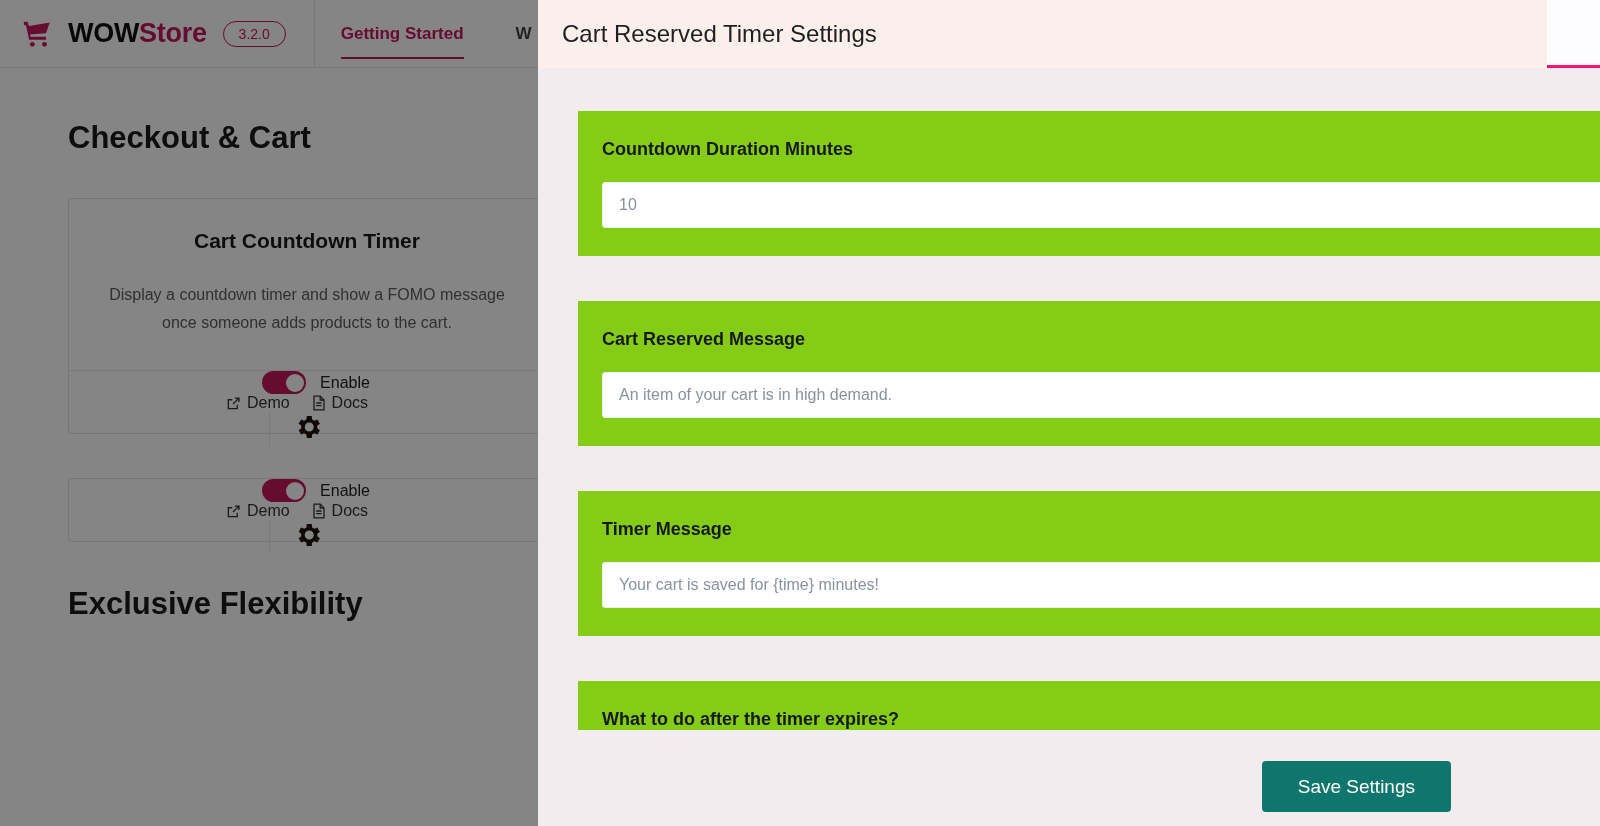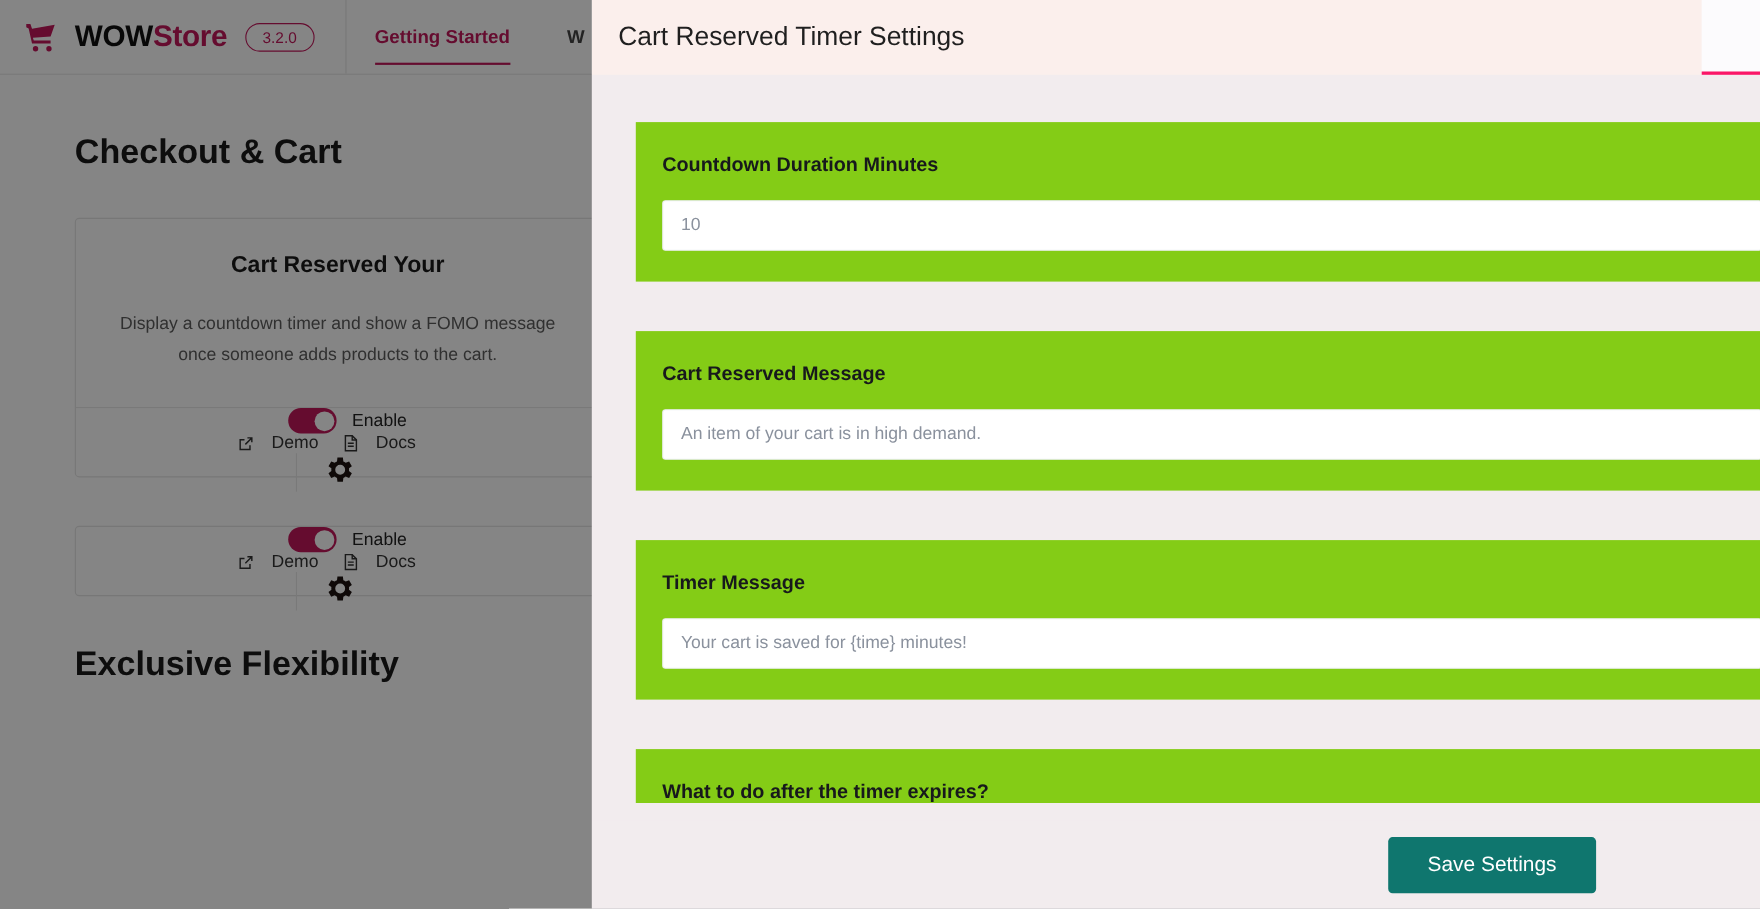--- a/index.html
+++ b/index.html
@@ -93,21 +93,21 @@
     background: #c2185b; position: relative; flex: 0 0 auto;
   }
   .toggle::after {
     content: ""; position: absolute;
     top: 2.5px; right: 2.5px;
     width: 18px; height: 18px; border-radius: 50%;
     background: #fff;
   }
   .toggle-label { font-size: 16px; color: #222; }
   .footer-links { display: flex; align-items: center; gap: 22px; padding-right: 20px; }
-  .flink { display: flex; align-items: center; gap: 16px; font-size: 16px; color: #333; }
+  .flink { display: flex; align-items: center; gap: 6px; font-size: 16px; color: #333; }
   .flink svg { display: block; }
   .gear-cell {
     width: 76px; height: 100%;
     display: flex; align-items: center; justify-content: center;
     border-left: 1px solid #e9e9e9;
   }
   .section-title-2 {
     font-size: 31px; font-weight: 700; color: #1a1a1a;
     padding-left: 68px; margin-top: 8px;
   }
@@ -233,21 +233,21 @@
     </div>
   </div>
 
   <div id="bg-body">
     <div class="page-title">Checkout &amp; Cart</div>
 
     <div class="module-grid">
 
       <div class="module-card">
         <div class="module-card-body">
-          <div class="module-title">Cart Reserved Your</div>
+          <div class="module-title">Cart Countdown Timer</div>
           <div class="module-desc">Display a countdown timer and show a FOMO message once someone adds products to the cart.</div>
         </div>
         <div class="module-card-footer">
           <div class="footer-left">
             <div class="toggle"></div>
             <span class="toggle-label">Enable</span>
           </div>
           <div class="footer-links">
             <a class="flink">
               <span>

